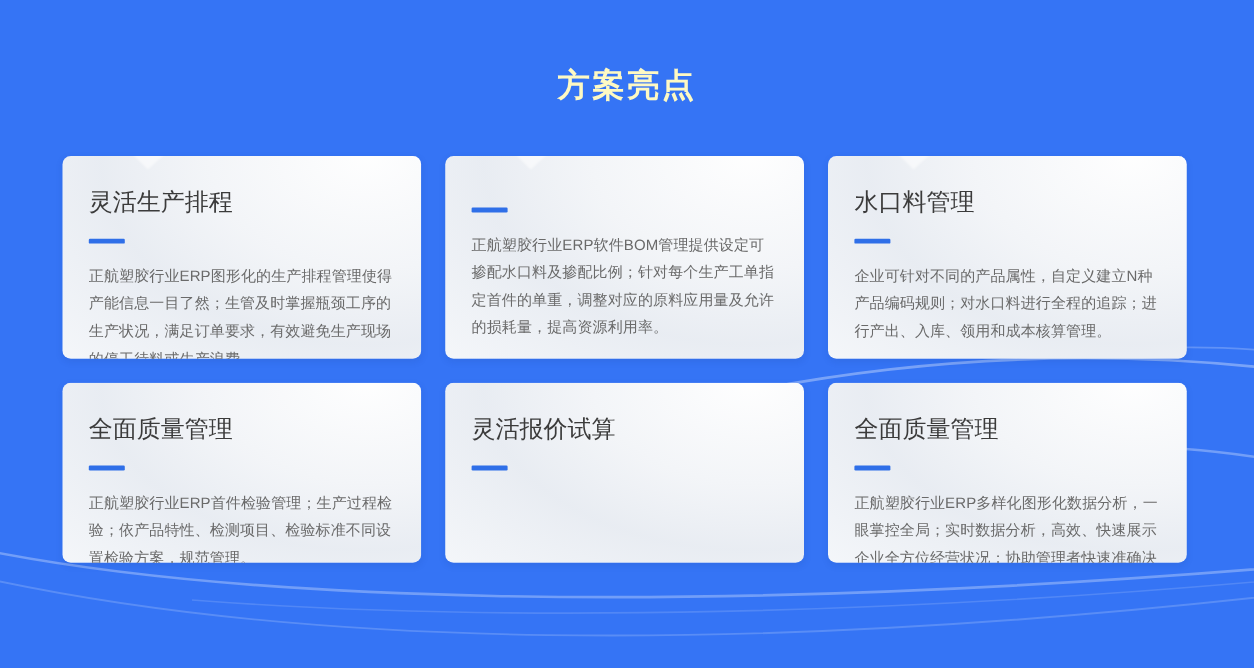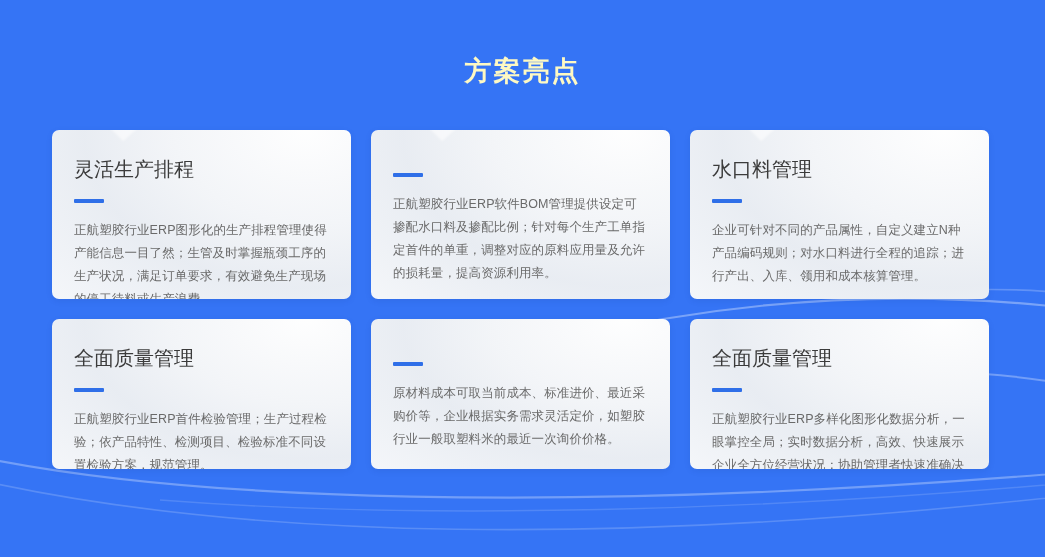--- a/index.html
+++ b/index.html
@@ -164,22 +164,22 @@
     <div class="card">
       <div class="card-inner">
         <div class="card-title">全面质量管理</div>
         <div class="accent-bar"></div>
         <div class="card-body">正航塑胶行业ERP首件检验管理；生产过程检验；依产品特性、检测项目、检验标准不同设置检验方案，规范管理。</div>
       </div>
     </div>
 
     <div class="card">
       <div class="card-inner">
+        <div class="card-title">灵活报价试算</div>
         <div class="accent-bar"></div>
-        <div class="card-body">原材料成本可取当前成本、标准进价、最近采购价等，企业根据实务需求灵活定价，如塑胶行业一般取塑料米的最近一次询价价格。</div>
       </div>
     </div>
 
     <div class="card">
       <div class="card-inner">
         <div class="card-title">全面质量管理</div>
         <div class="accent-bar"></div>
         <div class="card-body">正航塑胶行业ERP多样化图形化数据分析，一眼掌控全局；实时数据分析，高效、快速展示企业全方位经营状况；协助管理者快速准确决策。</div>
       </div>
     </div>

